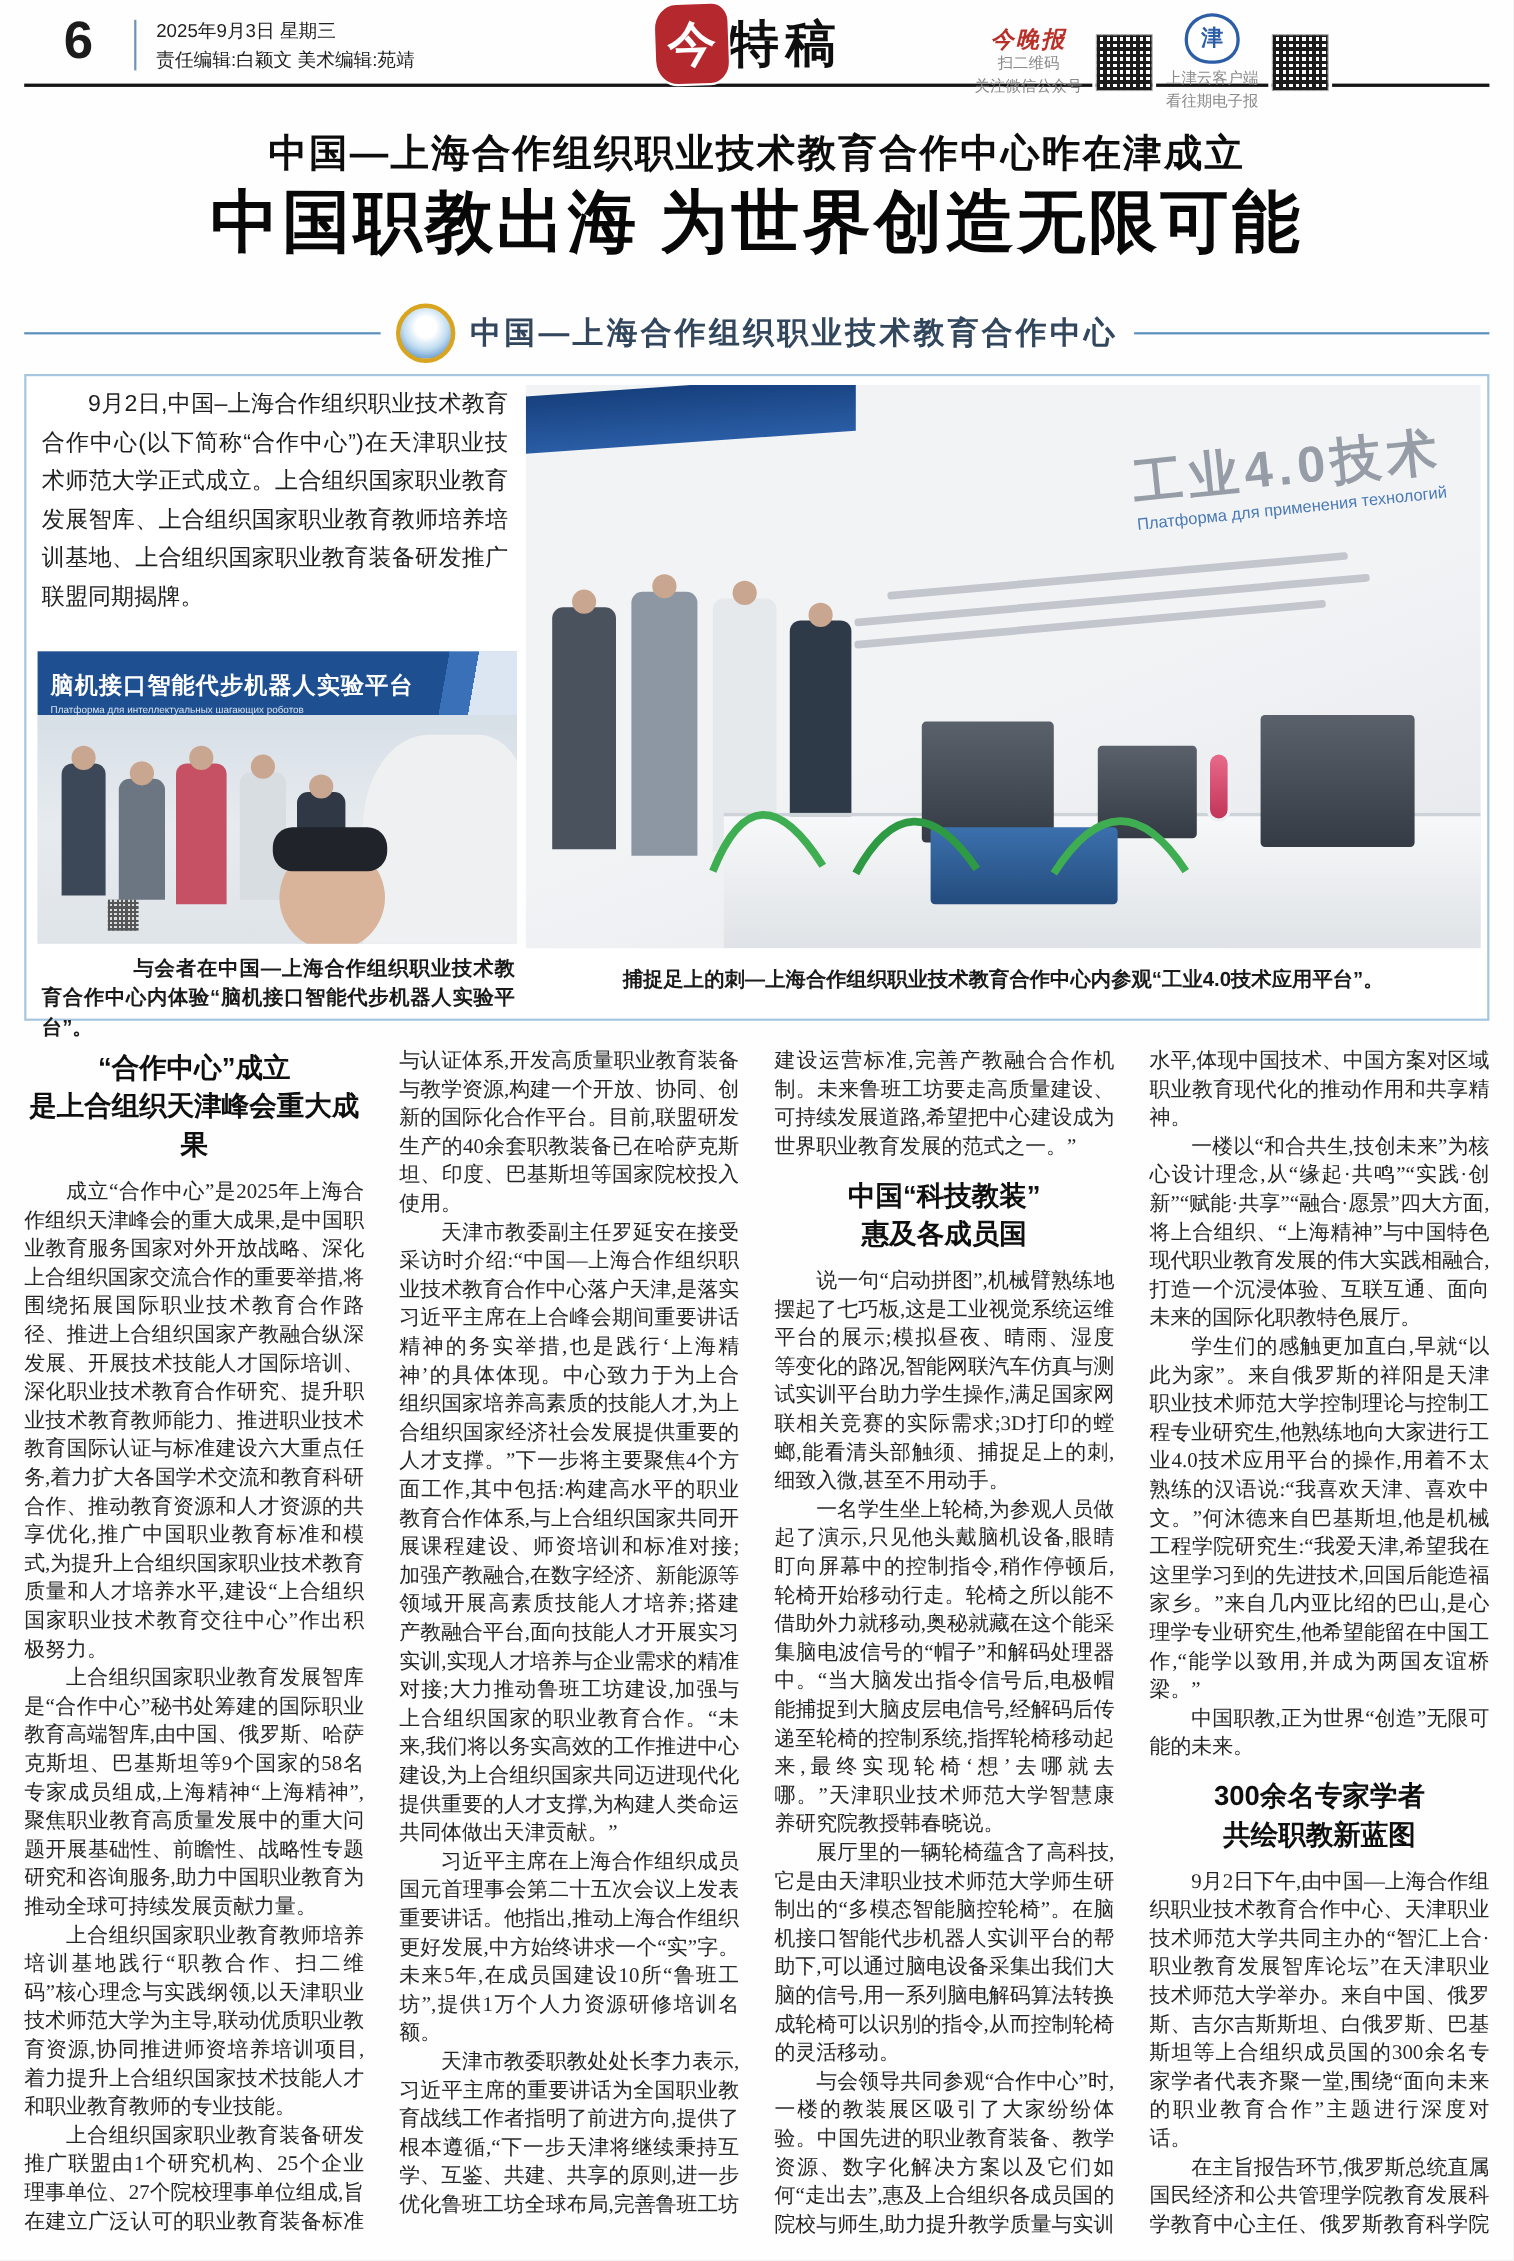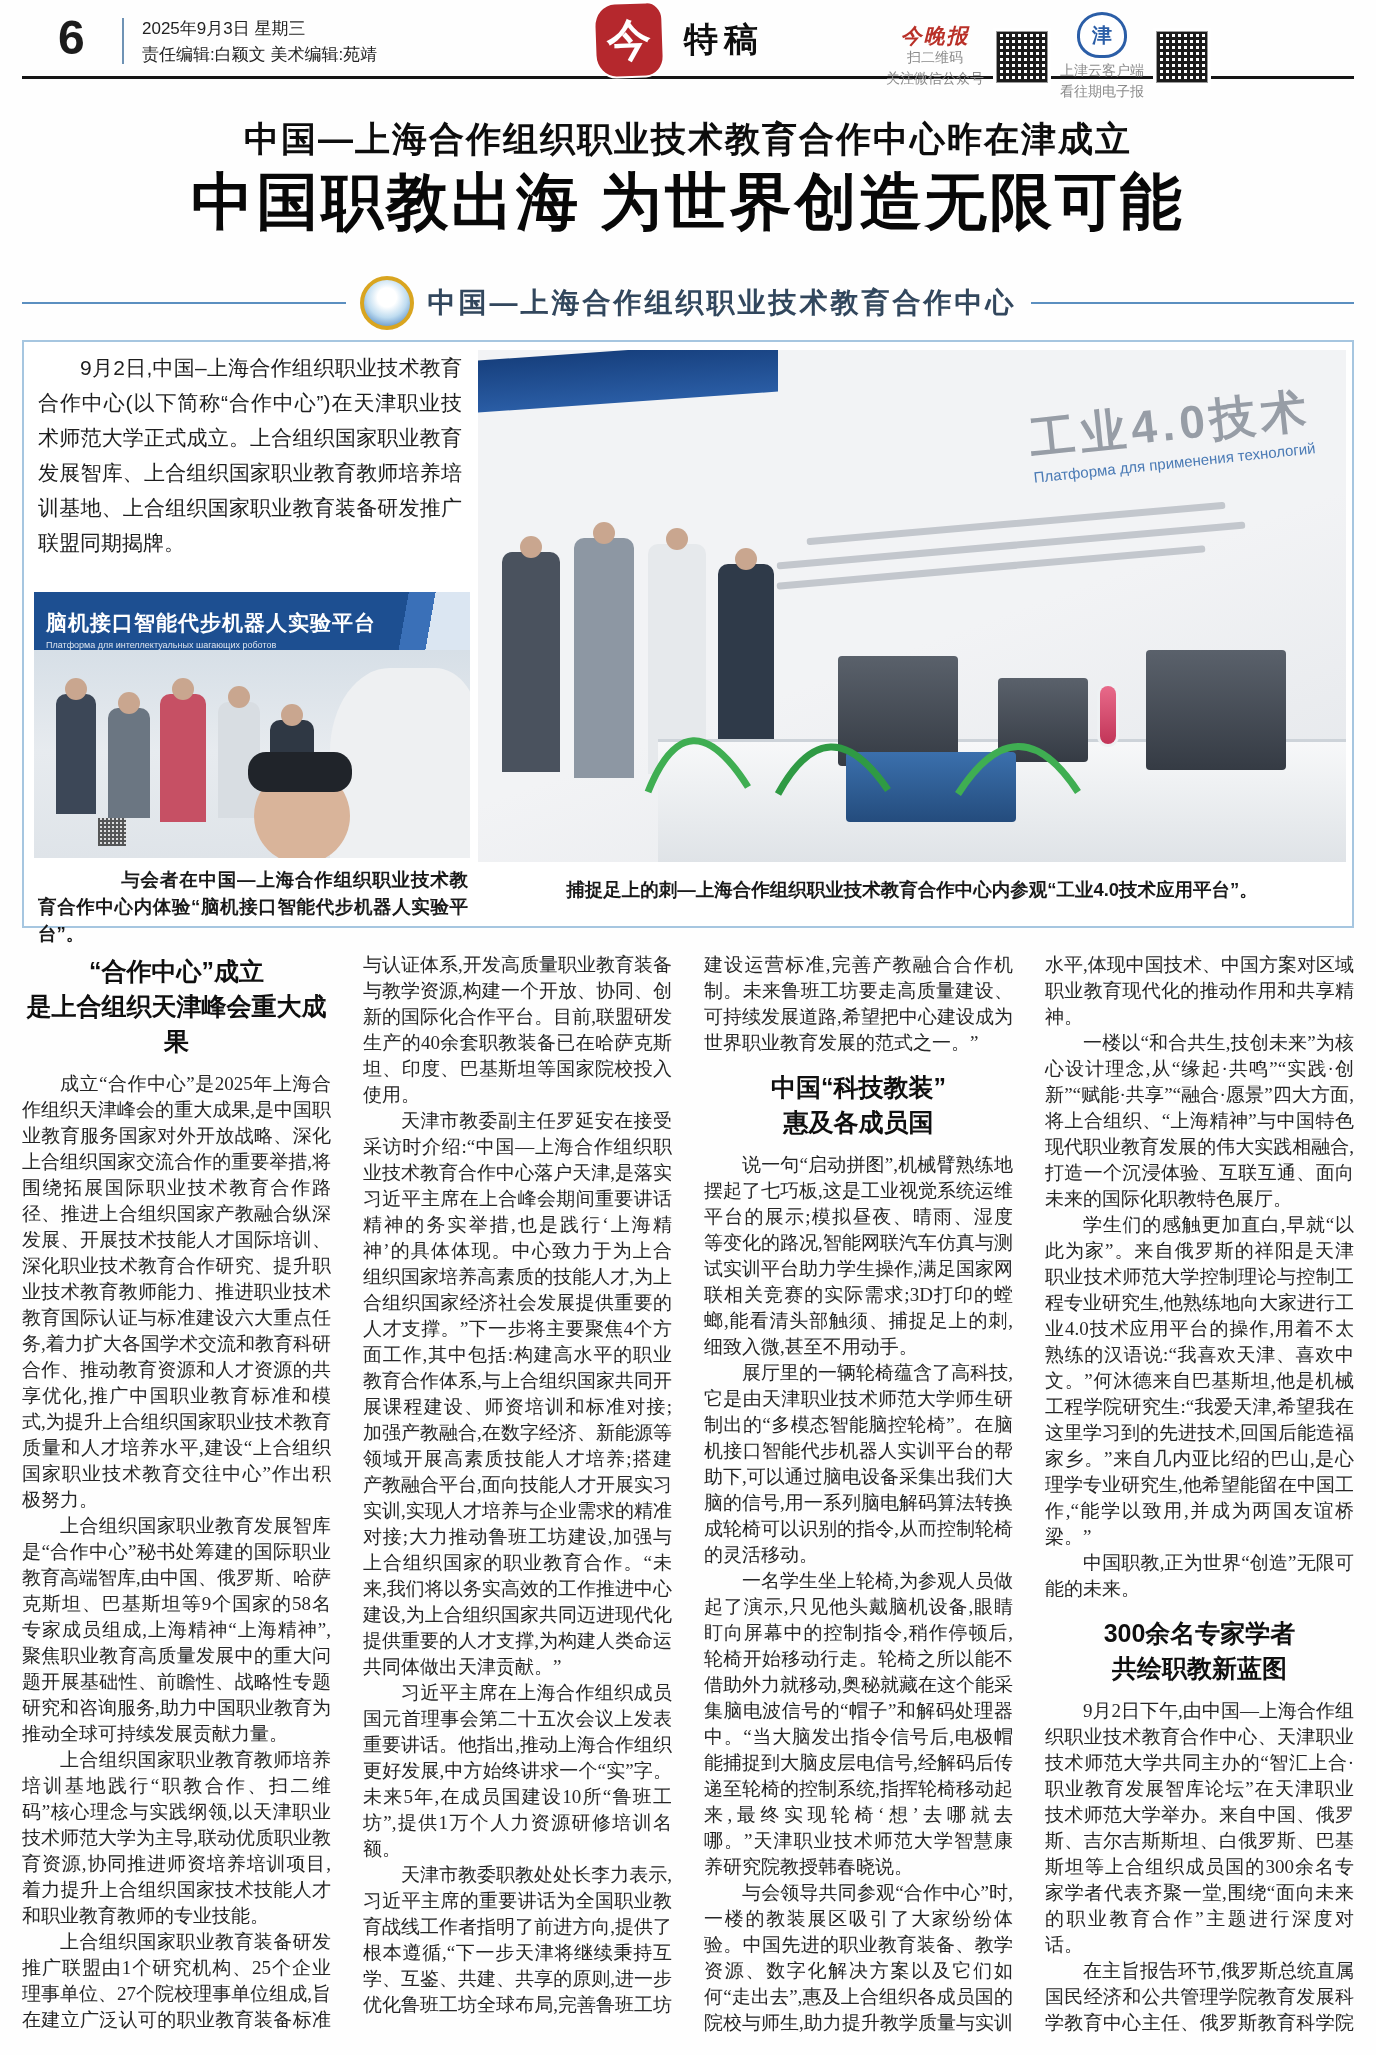--- a/index.html
+++ b/index.html
@@ -9,21 +9,21 @@
   
   .page-num{position:absolute;left:58px;top:10px;font-size:48px;font-weight:700;}
   .hdr-divider{position:absolute;left:122px;top:18px;width:2px;height:46px;background:#6f93b5;}
   .hdr-meta{position:absolute;left:142px;top:16px;font-size:17px;line-height:26px;color:#222;}
   .hdr-rule{position:absolute;left:22px;top:76px;width:1332px;height:3px;background:#151515;}
   .seal-group{position:absolute;left:596px;top:4px;display:flex;align-items:center;z-index:3;}
   .seal-box{width:66px;height:72px;background:#b5282d;border-radius:30% 22% 26% 30%;
             display:flex;align-items:center;justify-content:center;color:#fff;
             font-family:"Liberation Serif",serif;font-size:44px;font-weight:700;
             transform:rotate(-2deg);box-shadow:0 0 0 2px #fff;}
-  .section-title{font-size:34px;font-weight:800;letter-spacing:6px;margin-left:22px;color:#0e0e0e;}
+  .section-title{font-size:46px;font-weight:800;letter-spacing:6px;margin-left:0;color:#0e0e0e;}
   .masthead{position:absolute;right:168px;top:12px;display:flex;align-items:center;gap:12px;z-index:3;}
   .mast-col{text-align:center;font-size:14px;line-height:21px;color:#8a8a8a;}
   .paper-script{color:#b93028;font-size:21px;font-weight:700;font-style:italic;
                 font-family:"Liberation Serif",serif;letter-spacing:2px;}
   .qr{width:50px;height:50px;background:
         repeating-linear-gradient(0deg,#1b1b1b 0 3px,transparent 3px 6px),
         repeating-linear-gradient(90deg,#1b1b1b 0 3px,#fff 3px 6px);
       outline:3px solid #fff;border:1px solid #9a9a9a;}
   .cloud-logo{width:44px;height:40px;border:3px solid #2b5ea7;border-radius:50% 50% 45% 45%;
               display:flex;align-items:center;justify-content:center;color:#2b5ea7;
@@ -190,22 +190,22 @@
       <p class="body-para">成立“合作中心”是2025年上海合作组织天津峰会的重大成果,是中国职业教育服务国家对外开放战略、深化上合组织国家交流合作的重要举措,将围绕拓展国际职业技术教育合作路径、推进上合组织国家产教融合纵深发展、开展技术技能人才国际培训、深化职业技术教育合作研究、提升职业技术教育教师能力、推进职业技术教育国际认证与标准建设六大重点任务,着力扩大各国学术交流和教育科研合作、推动教育资源和人才资源的共享优化,推广中国职业教育标准和模式,为提升上合组织国家职业技术教育质量和人才培养水平,建设“上合组织国家职业技术教育交往中心”作出积极努力。</p>
       <p class="body-para">上合组织国家职业教育发展智库是“合作中心”秘书处筹建的国际职业教育高端智库,由中国、俄罗斯、哈萨克斯坦、巴基斯坦等9个国家的58名专家成员组成,上海精神“上海精神”,聚焦职业教育高质量发展中的重大问题开展基础性、前瞻性、战略性专题研究和咨询服务,助力中国职业教育为推动全球可持续发展贡献力量。</p>
       <p class="body-para">上合组织国家职业教育教师培养培训基地践行“职教合作、扫二维码”核心理念与实践纲领,以天津职业技术师范大学为主导,联动优质职业教育资源,协同推进师资培养培训项目,着力提升上合组织国家技术技能人才和职业教育教师的专业技能。</p>
       <p class="body-para">上合组织国家职业教育装备研发推广联盟由1个研究机构、25个企业理事单位、27个院校理事单位组成,旨在建立广泛认可的职业教育装备标准与认证体系,开发高质量职业教育装备与教学资源,构建一个开放、协同、创新的国际化合作平台。目前,联盟研发生产的40余套职教装备已在哈萨克斯坦、印度、巴基斯坦等国家院校投入使用。</p>
       <p class="body-para">天津市教委副主任罗延安在接受采访时介绍:“中国—上海合作组织职业技术教育合作中心落户天津,是落实习近平主席在上合峰会期间重要讲话精神的务实举措,也是践行‘上海精神’的具体体现。中心致力于为上合组织国家培养高素质的技能人才,为上合组织国家经济社会发展提供重要的人才支撑。”下一步将主要聚焦4个方面工作,其中包括:构建高水平的职业教育合作体系,与上合组织国家共同开展课程建设、师资培训和标准对接;加强产教融合,在数字经济、新能源等领域开展高素质技能人才培养;搭建产教融合平台,面向技能人才开展实习实训,实现人才培养与企业需求的精准对接;大力推动鲁班工坊建设,加强与上合组织国家的职业教育合作。“未来,我们将以务实高效的工作推进中心建设,为上合组织国家共同迈进现代化提供重要的人才支撑,为构建人类命运共同体做出天津贡献。”</p>
       <p class="body-para">习近平主席在上海合作组织成员国元首理事会第二十五次会议上发表重要讲话。他指出,推动上海合作组织更好发展,中方始终讲求一个“实”字。未来5年,在成员国建设10所“鲁班工坊”,提供1万个人力资源研修培训名额。</p>
       <p class="body-para">天津市教委职教处处长李力表示,习近平主席的重要讲话为全国职业教育战线工作者指明了前进方向,提供了根本遵循,“下一步天津将继续秉持互学、互鉴、共建、共享的原则,进一步优化鲁班工坊全球布局,完善鲁班工坊建设运营标准,完善产教融合合作机制。未来鲁班工坊要走高质量建设、可持续发展道路,希望把中心建设成为世界职业教育发展的范式之一。”</p>
       <h3 class="sub-head">中国“科技教装”
 惠及各成员国</h3>
       <p class="body-para">说一句“启动拼图”,机械臂熟练地摆起了七巧板,这是工业视觉系统运维平台的展示;模拟昼夜、晴雨、湿度等变化的路况,智能网联汽车仿真与测试实训平台助力学生操作,满足国家网联相关竞赛的实际需求;3D打印的螳螂,能看清头部触须、捕捉足上的刺,细致入微,甚至不用动手。</p>
+      <p class="body-para">一名学生坐上轮椅,为参观人员做起了演示,只见他头戴脑机设备,眼睛盯向屏幕中的控制指令,稍作停顿后,轮椅开始移动行走。轮椅之所以能不借助外力就移动,奥秘就藏在这个能采集脑电波信号的“帽子”和解码处理器中。“当大脑发出指令信号后,电极帽能捕捉到大脑皮层电信号,经解码后传递至轮椅的控制系统,指挥轮椅移动起来,最终实现轮椅‘想’去哪就去哪。”天津职业技术师范大学智慧康养研究院教授韩春晓说。</p>
       <p class="body-para">展厅里的一辆轮椅蕴含了高科技,它是由天津职业技术师范大学师生研制出的“多模态智能脑控轮椅”。在脑机接口智能代步机器人实训平台的帮助下,可以通过脑电设备采集出我们大脑的信号,用一系列脑电解码算法转换成轮椅可以识别的指令,从而控制轮椅的灵活移动。</p>
-      <p class="body-para">一名学生坐上轮椅,为参观人员做起了演示,只见他头戴脑机设备,眼睛盯向屏幕中的控制指令,稍作停顿后,轮椅开始移动行走。轮椅之所以能不借助外力就移动,奥秘就藏在这个能采集脑电波信号的“帽子”和解码处理器中。“当大脑发出指令信号后,电极帽能捕捉到大脑皮层电信号,经解码后传递至轮椅的控制系统,指挥轮椅移动起来,最终实现轮椅‘想’去哪就去哪。”天津职业技术师范大学智慧康养研究院教授韩春晓说。</p>
       <p class="body-para">与会领导共同参观“合作中心”时,一楼的教装展区吸引了大家纷纷体验。中国先进的职业教育装备、教学资源、数字化解决方案以及它们如何“走出去”,惠及上合组织各成员国的院校与师生,助力提升教学质量与实训水平,体现中国技术、中国方案对区域职业教育现代化的推动作用和共享精神。</p>
       <p class="body-para">一楼以“和合共生,技创未来”为核心设计理念,从“缘起·共鸣”“实践·创新”“赋能·共享”“融合·愿景”四大方面,将上合组织、“上海精神”与中国特色现代职业教育发展的伟大实践相融合,打造一个沉浸体验、互联互通、面向未来的国际化职教特色展厅。</p>
       <p class="body-para">学生们的感触更加直白,早就“以此为家”。来自俄罗斯的祥阳是天津职业技术师范大学控制理论与控制工程专业研究生,他熟练地向大家进行工业4.0技术应用平台的操作,用着不太熟练的汉语说:“我喜欢天津、喜欢中文。”何沐德来自巴基斯坦,他是机械工程学院研究生:“我爱天津,希望我在这里学习到的先进技术,回国后能造福家乡。”来自几内亚比绍的巴山,是心理学专业研究生,他希望能留在中国工作,“能学以致用,并成为两国友谊桥梁。”</p>
       <p class="body-para">中国职教,正为世界“创造”无限可能的未来。</p>
       <h3 class="sub-head">300余名专家学者
 共绘职教新蓝图</h3>
       <p class="body-para">9月2日下午,由中国—上海合作组织职业技术教育合作中心、天津职业技术师范大学共同主办的“智汇上合·职业教育发展智库论坛”在天津职业技术师范大学举办。来自中国、俄罗斯、吉尔吉斯斯坦、白俄罗斯、巴基斯坦等上合组织成员国的300余名专家学者代表齐聚一堂,围绕“面向未来的职业教育合作”主题进行深度对话。</p>
       <p class="body-para">在主旨报告环节,俄罗斯总统直属国民经济和公共管理学院教育发展科学教育中心主任、俄罗斯教育科学院通讯院士布利诺夫·弗拉基米尔·伊戈列维奇、吉尔吉斯共和国教育和科学部科学与方法中心主任卡拉巴耶夫·阿克帕拉利·达夫列塔利耶维奇、中华人民共和国教育部鲁班工坊建设专家委员会主任吕景泉、南开大学民族研究中心主任陈·巴特尔、天津职业技术师范大学校长郑清春等16位上合组织国家有关专家学者围绕上合职教的成果共享、上合职教的改革动向、上合职教的合作展望三个主题进行主旨发言,共绘上合组织国家职业教育协同共进的新蓝图。</p>
     </div>
 

